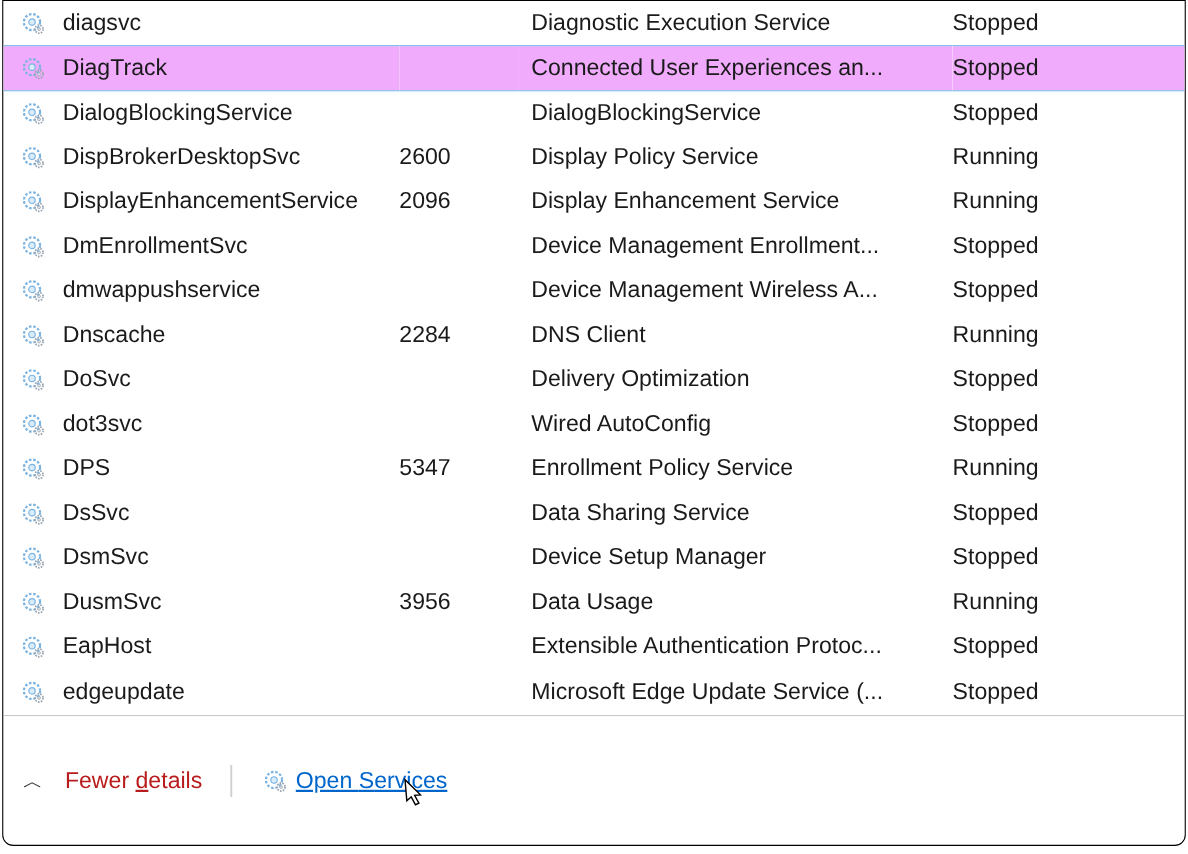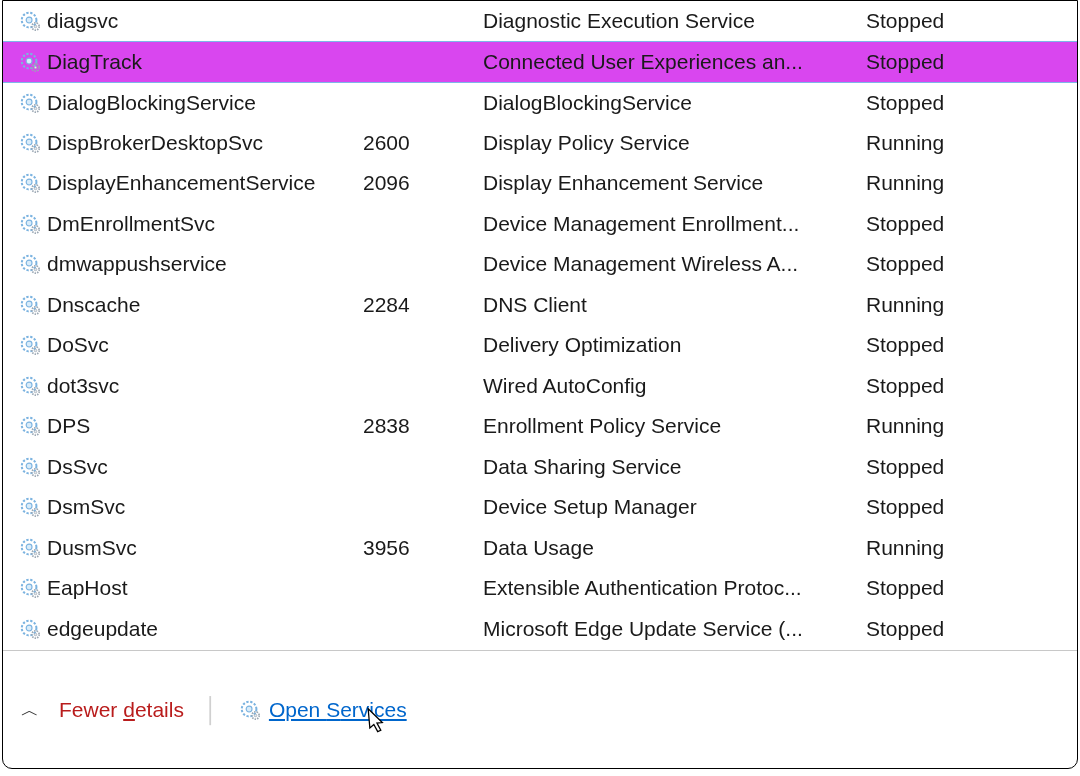--- a/index.html
+++ b/index.html
@@ -29,36 +29,36 @@
       overflow: hidden;
     }
     table {
       width: 100%;
       border-collapse: collapse;
     }
     tr {
       height: 40.5px;
     }
     tr.selected td {
-      background: #d946ef;
+      background: #f0abfc;
       border-top: 1px solid #7db7e8;
       border-bottom: 1px solid #7db7e8;
     }
     td {
       padding: 0;
       vertical-align: middle;
       white-space: nowrap;
       overflow: hidden;
       text-overflow: clip;
     }
     td.col-name { width: 360px; padding-left: 16px; }
     td.col-pid { width: 108px; text-align: left; padding-right: 8px; }
     td.col-desc { width: 395px; padding-left: 12px; }
     td.col-status { padding-left: 0; }
-    .row-inner { display: flex; align-items: center; gap: 6px; }
+    .row-inner { display: flex; align-items: center; gap: 16px; }
     .gear-icon {
       width: 22px; height: 22px; display:inline-block; flex-shrink:0;
     }
     .footer {
       border-top: 1px solid #c8c8c8;
       height: 118px;
       display: flex;
       align-items: center;
       padding: 0 18px;
       gap: 20px;
@@ -255,21 +255,21 @@
               <div class="row-inner">
                 <span class="gear-icon"><svg viewBox="0 0 24 24" width="22" height="22">
                     <circle cx="11" cy="11" r="8" fill="none" stroke="#7bb3e0" stroke-width="2.2" stroke-dasharray="2.5 1.8"></circle>
                     <circle cx="11" cy="11" r="3.2" fill="#d9ecfa" stroke="#7bb3e0" stroke-width="1.2"></circle>
                     <circle cx="18" cy="18" r="4" fill="none" stroke="#9aa6b2" stroke-width="1.8" stroke-dasharray="1.6 1.2"></circle>
                     <circle cx="18" cy="18" r="1.4" fill="#e6e9ec" stroke="#9aa6b2" stroke-width="0.8"></circle>
                   </svg></span>
                 <span>DPS</span>
               </div>
             </td>
-            <td class="col-pid">2838</td>
+            <td class="col-pid">5347</td>
             <td class="col-desc">Enrollment Policy Service</td>
             <td class="col-status">Running</td>
           </tr>
           <tr>
             <td class="col-name">
               <div class="row-inner">
                 <span class="gear-icon"><svg viewBox="0 0 24 24" width="22" height="22">
                     <circle cx="11" cy="11" r="8" fill="none" stroke="#7bb3e0" stroke-width="2.2" stroke-dasharray="2.5 1.8"></circle>
                     <circle cx="11" cy="11" r="3.2" fill="#d9ecfa" stroke="#7bb3e0" stroke-width="1.2"></circle>
                     <circle cx="18" cy="18" r="4" fill="none" stroke="#9aa6b2" stroke-width="1.8" stroke-dasharray="1.6 1.2"></circle>

